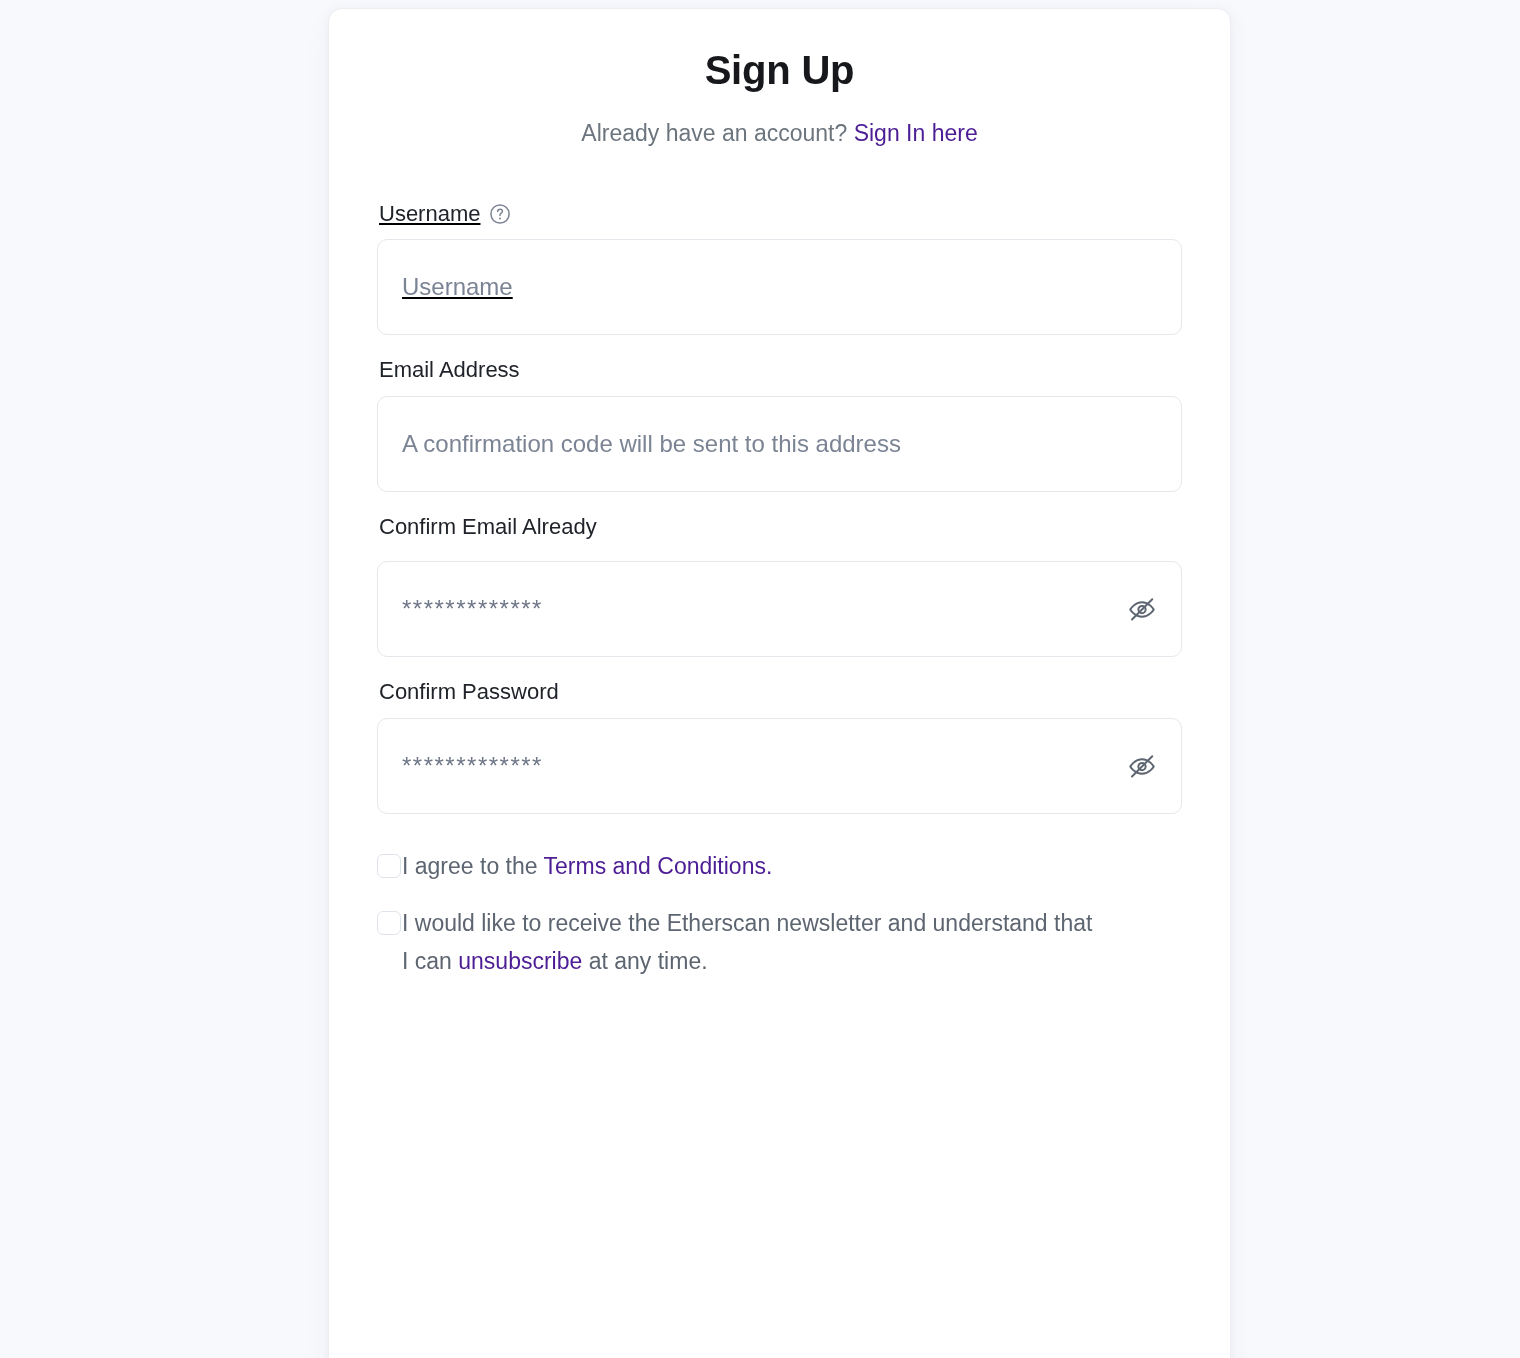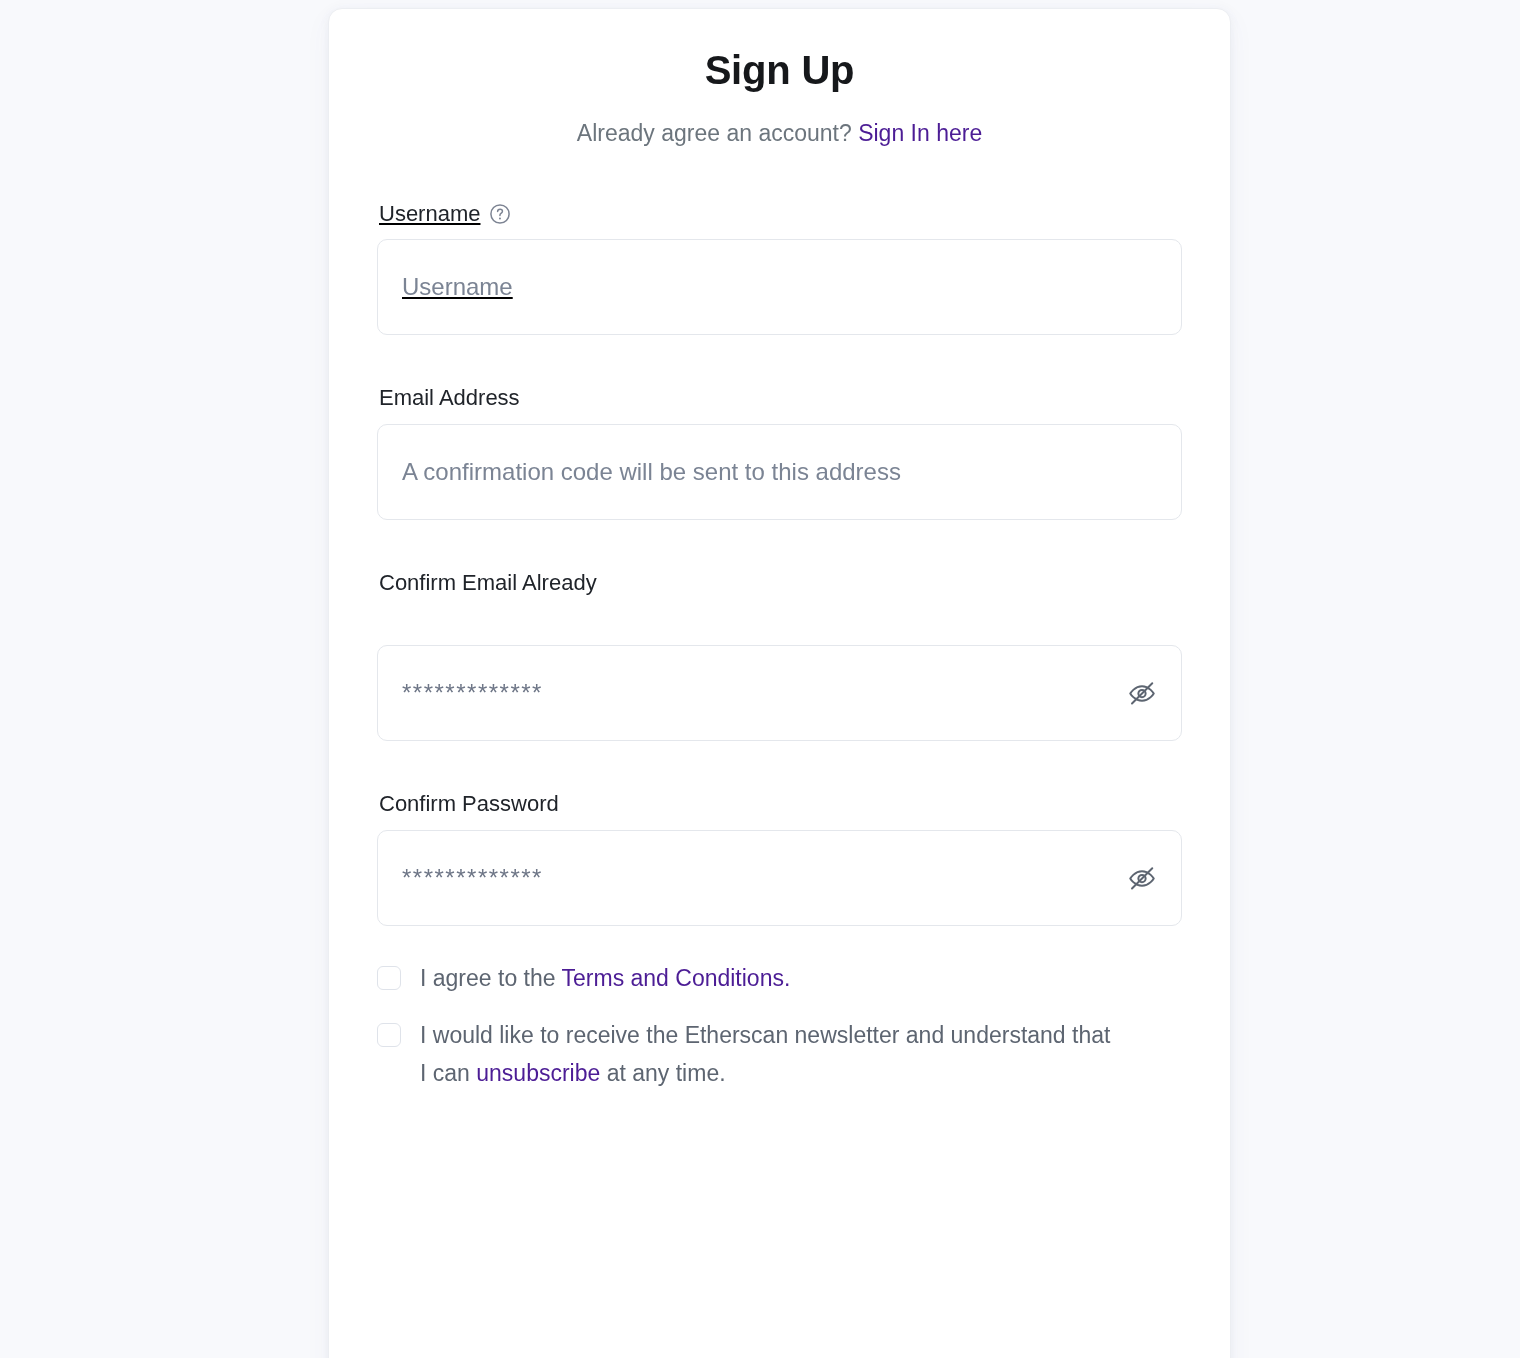--- a/index.html
+++ b/index.html
@@ -59,21 +59,21 @@
     font-weight: normal;
   }
 
   .link {
     color: #4c1d95;
     text-decoration: none;
     cursor: pointer;
   }
 
   .field-group {
-    margin-top: 49px;
+    margin-top: 21px;
   }
   .field-group.first { margin-top: 52px; text-decoration: underline; }
 
   .field-label {
     display: block;
     font-size: 22px;
     line-height: 1.25;
     color: #20242a;
     margin: 0 0 12px 2px;
     font-weight: normal;
@@ -141,21 +141,21 @@
     background: transparent;
     border: none;
     padding: 0;
     cursor: pointer;
   }
   .input-action svg { display: block; }
 
   .checkbox-row {
     display: flex;
     align-items: flex-start;
-    gap: 19px;
+    gap: 1px;
     margin-top: 34px;
   }
   .checkbox-row.second { margin-top: 19px; }
 
   .checkbox-box {
     flex: 0 0 24px;
     width: 24px;
     height: 24px;
     margin-top: 6px;
     border: 1px solid #dfe3ea;
@@ -176,21 +176,21 @@
 <body>
 
 <div class="page">
 
   <div class="signup-card">
     <div class="card-inner">
 
       <h1 class="page-title">Sign Up</h1>
 
       <p class="subtitle">
-        <span>Already agree an account?</span>
+        <span>Already have an account?</span>
         <a class="link" href="#">Sign In here</a>
       </p>
 
       <div class="field-group first">
         <div class="label-row">
           <label class="field-label">Username</label>
           <span class="help-icon">
             <svg width="22" height="22" viewBox="0 0 22 22" fill="none" aria-hidden="true">
               <circle cx="11" cy="11" r="9.1" stroke="#7d8493" stroke-width="1.5"></circle>
               <path d="M8.6 8.4c0-1.3 1.1-2.25 2.45-2.25 1.35 0 2.4.9 2.4 2.1 0 1.05-.6 1.55-1.45 2.15-.75.52-1.05.95-1.05 1.75v.35" stroke="#7d8493" stroke-width="1.5" stroke-linecap="round" fill="none"></path>

